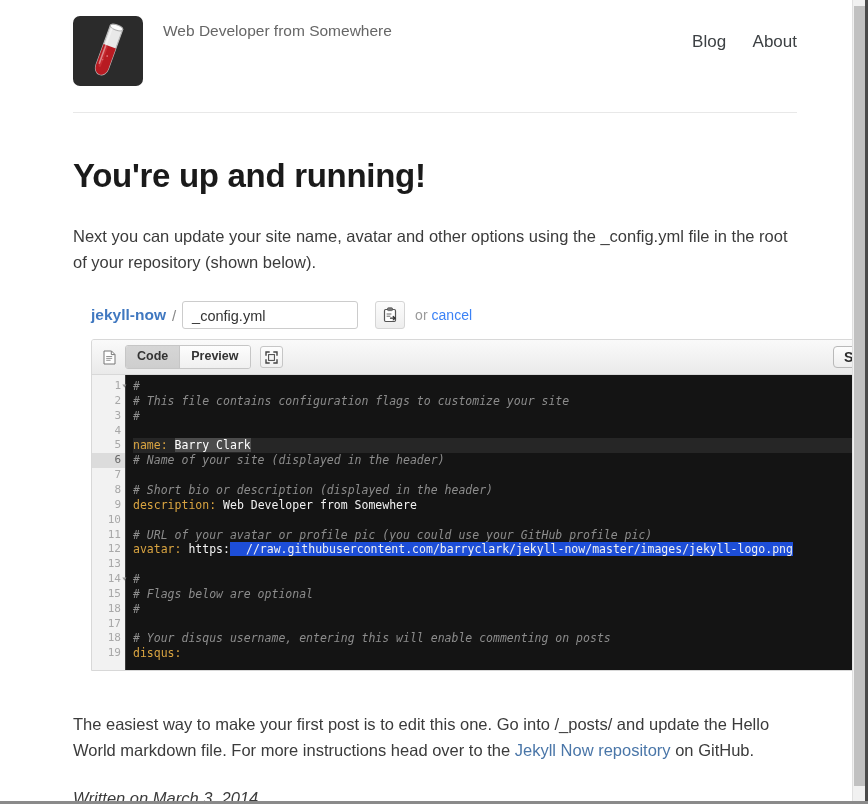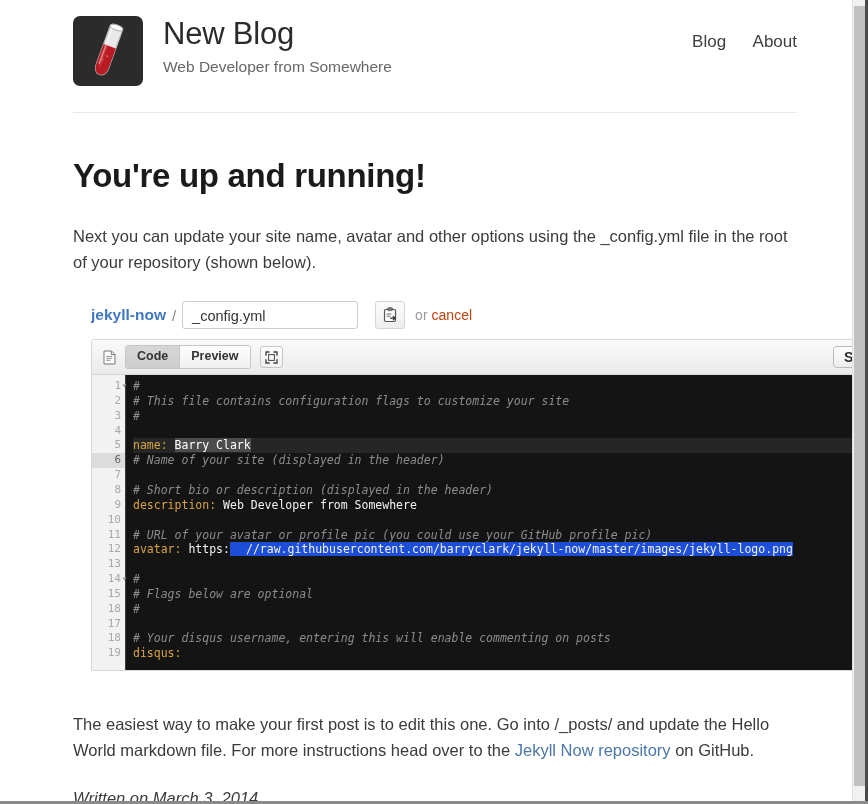--- a/index.html
+++ b/index.html
@@ -190,21 +190,21 @@
     align-items: center;
     justify-content: center;
     box-sizing: border-box;
   }
   .gh-or {
     color: #9a9a9a;
     font-size: 14px;
     margin-left: 10px;
   }
   .gh-cancel {
-    color: #c2410c;
+    color: #3b82f6;
     font-size: 14px;
     margin-left: 4px;
     text-decoration: none;
   }
 
   .gh-editor {
     border: 1px solid #d8d8d8;
     border-radius: 3px 3px 0 0;
     background: #f7f7f7;
     margin-left: 18px;
@@ -364,21 +364,20 @@
             <path d="M28.5 30 L41.5 30 L41.5 52 A6.5 8 0 0 1 28.5 52 Z" fill="#b81b22"></path>
             <path d="M31 31 L33.5 31 L33.5 52 A2 4 0 0 1 31 52 Z" fill="#d43b40" opacity="0.55"></path>
             <ellipse cx="35" cy="10" rx="6.5" ry="2.6" fill="#fdfdfd" stroke="#b0b0b0" stroke-width="1.1"></ellipse>
             <path d="M31 12 L31 50" stroke="#ffffff" stroke-width="1.6" opacity="0.45"></path>
             <circle cx="36" cy="40" r="0.9" fill="#e8888c" opacity="0.8"></circle>
             <circle cx="33" cy="45" r="0.7" fill="#e8888c" opacity="0.7"></circle>
           </g>
         </svg>
       </div>
       <div class="site-titles">
-        <h1 class="site-name">New Blog</h1>
         <p class="site-desc">Web Developer from Somewhere</p>
       </div>
       <nav class="site-nav">
         <a href="#">Blog</a>
         <a href="#">About</a>
       </nav>
     </div>
 
     <article class="post">
       <h1 class="post-title">You're up and running!</h1>

